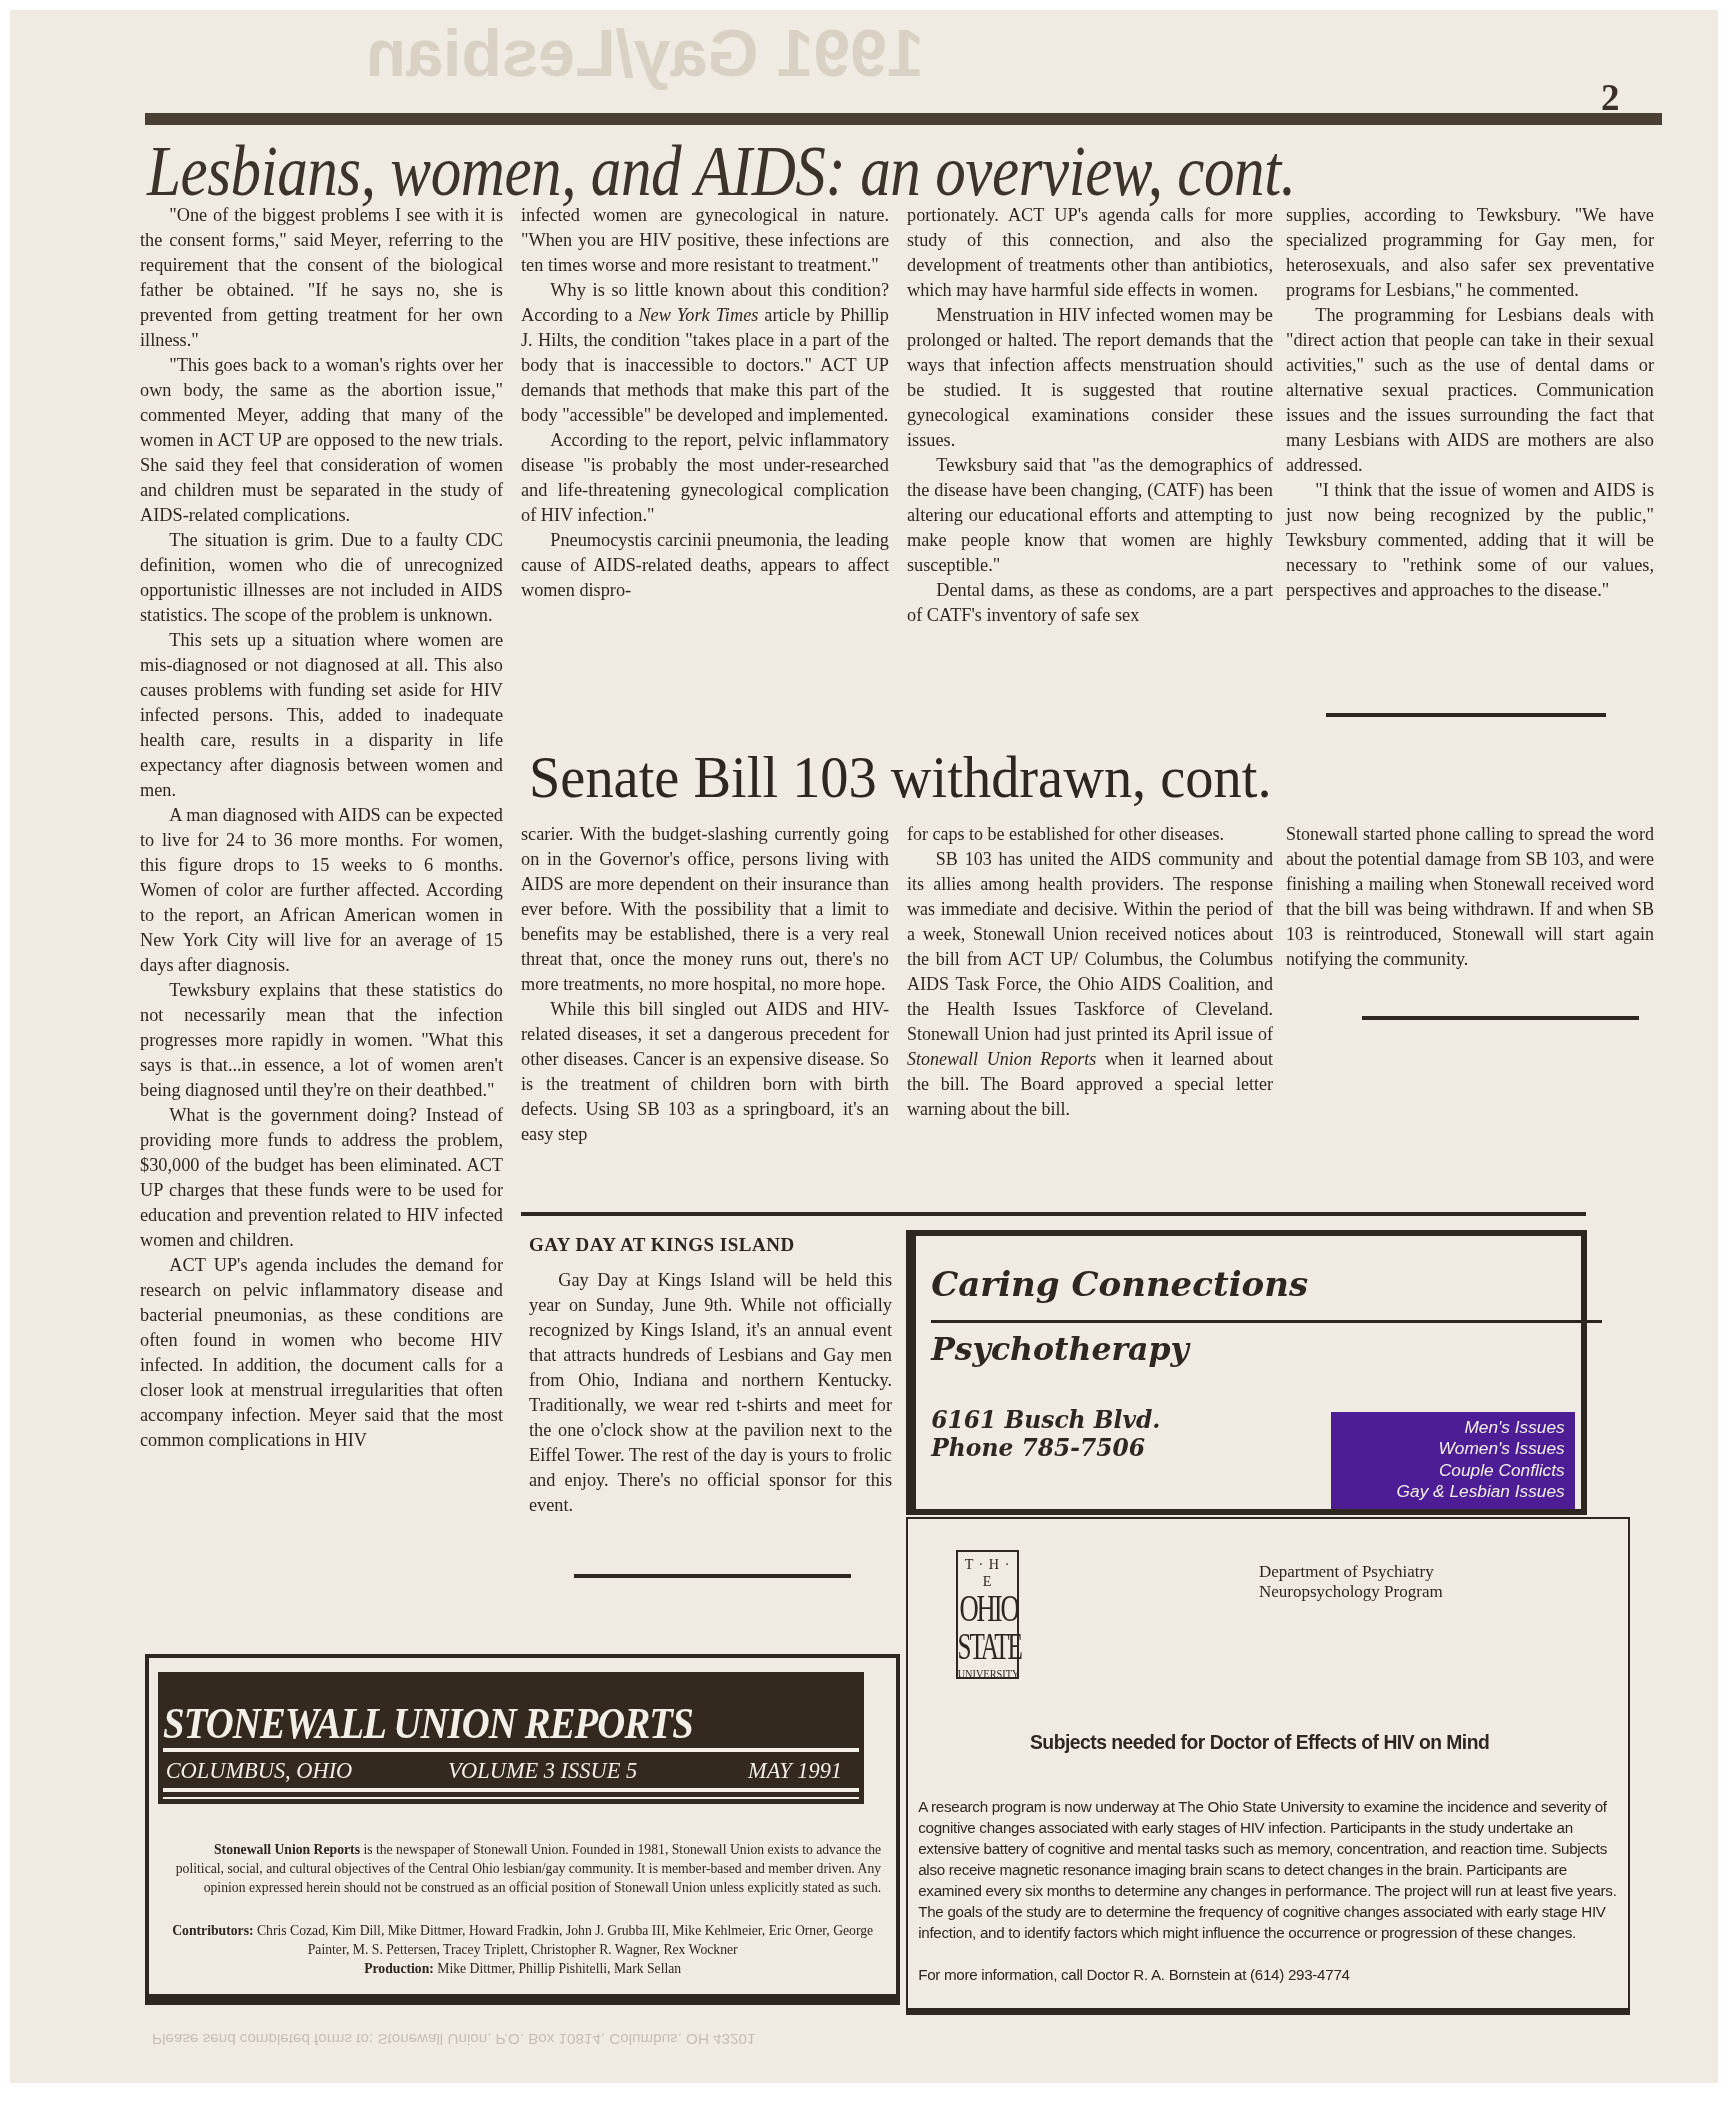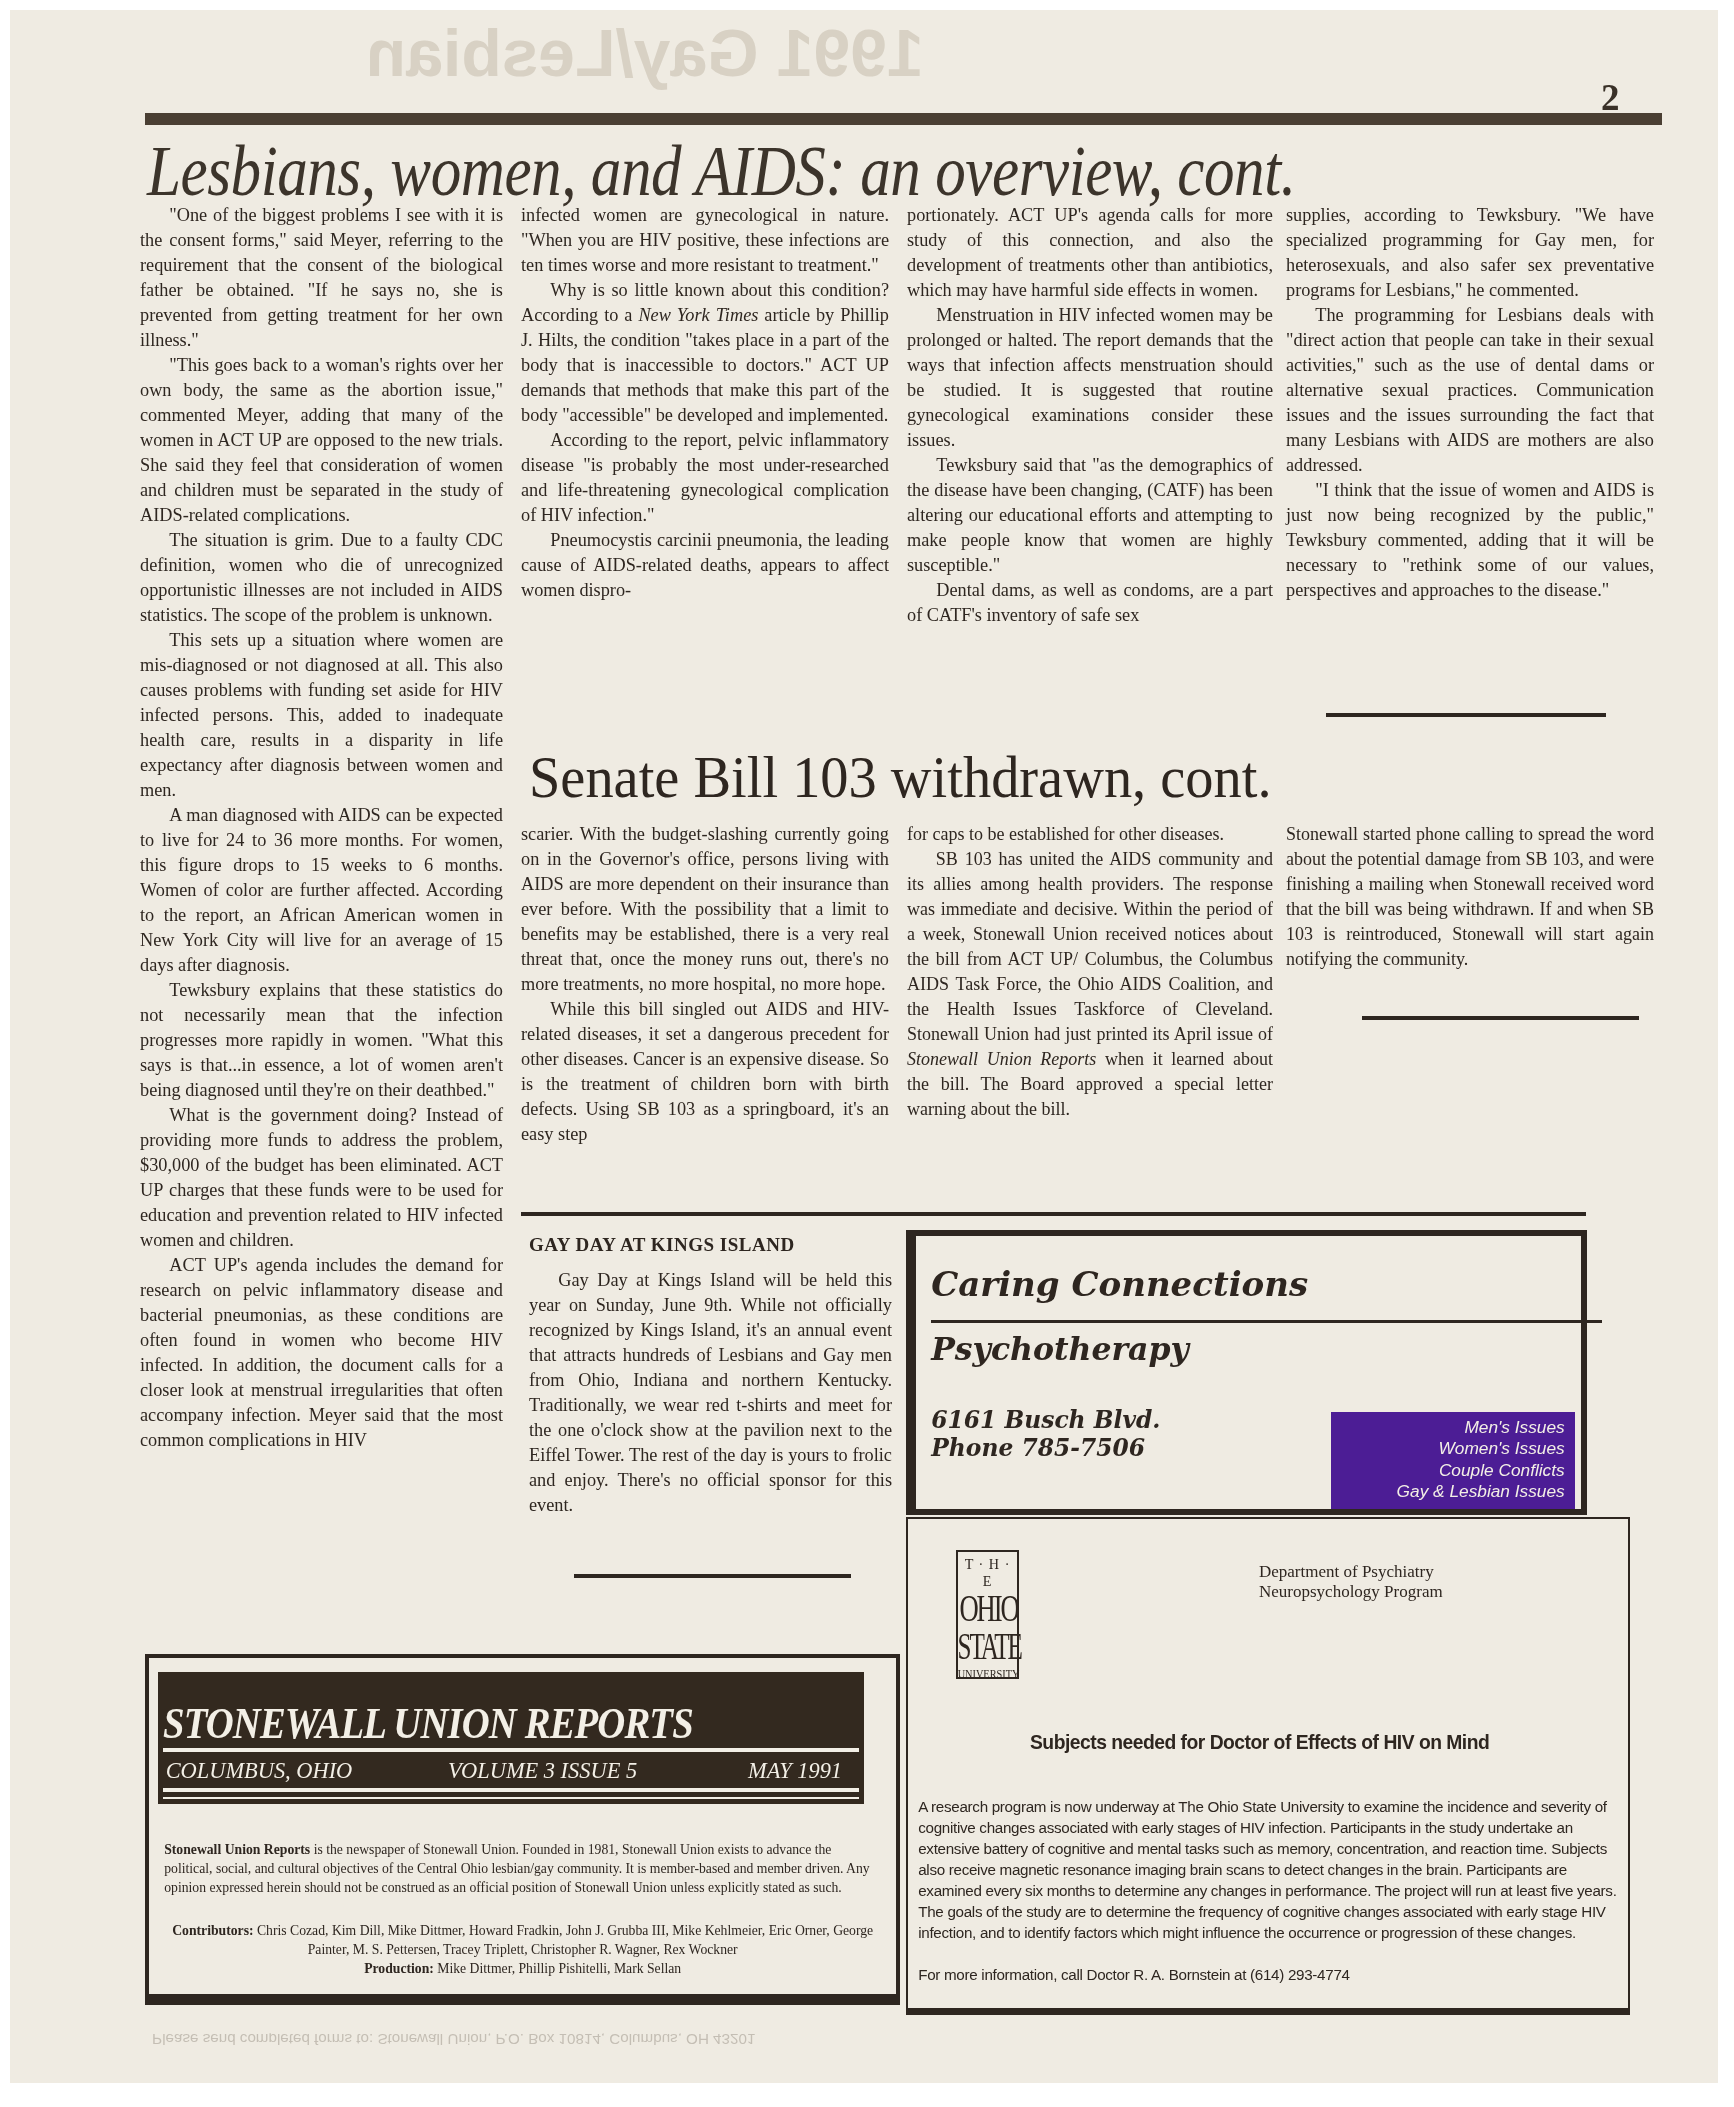--- a/index.html
+++ b/index.html
@@ -64,21 +64,21 @@
   <p class="noind">infected women are gynecological in nature. "When you are HIV positive, these infections are ten times worse and more resistant to treatment."</p>
   <p><span>Why is so little known about this condition? According to a </span><i>New York Times</i><span> article by Phillip J. Hilts, the condition "takes place in a part of the body that is inaccessible to doctors." ACT UP demands that methods that make this part of the body "accessible" be developed and implemented.</span></p>
   <p>According to the report, pelvic inflammatory disease "is probably the most under-researched and life-threatening gynecological complication of HIV infection."</p>
   <p>Pneumocystis carcinii pneumonia, the leading cause of AIDS-related deaths, appears to affect women dispro-</p>
 </div>
 
 <div class="col c3">
   <p class="noind">portionately. ACT UP's agenda calls for more study of this connection, and also the development of treatments other than antibiotics, which may have harmful side effects in women.</p>
   <p>Menstruation in HIV infected women may be prolonged or halted. The report demands that the ways that infection affects menstruation should be studied. It is suggested that routine gynecological examinations consider these issues.</p>
   <p>Tewksbury said that "as the demographics of the disease have been changing, (CATF) has been altering our educational efforts and attempting to make people know that women are highly susceptible."</p>
-  <p>Dental dams, as well as condoms, are a part of CATF's inventory of safe sex</p>
+  <p>Dental dams, as these as condoms, are a part of CATF's inventory of safe sex</p>
 </div>
 
 <div class="col c4">
   <p class="noind">supplies, according to Tewksbury. "We have specialized programming for Gay men, for heterosexuals, and also safer sex preventative programs for Lesbians," he commented.</p>
   <p>The programming for Lesbians deals with "direct action that people can take in their sexual activities," such as the use of dental dams or alternative sexual practices. Communication issues and the issues surrounding the fact that many Lesbians with AIDS are mothers are also addressed.</p>
   <p>"I think that the issue of women and AIDS is just now being recognized by the public," Tewksbury commented, adding that it will be necessary to "rethink some of our values, perspectives and approaches to the disease."</p>
 </div>
 <div class="shortrule" style="left:1326px; top:713px; width:280px;"></div>
 
 <div class="abs headline2">Senate Bill 103 withdrawn, cont.</div>
@@ -139,21 +139,21 @@
 <div class="abs sur-box">
   <div class="sur-banner">
     <div class="abs" style="left:5.1px; top:25.4px; font-size:44px; font-style:italic; font-weight:bold; letter-spacing:-1px; white-space:nowrap; transform:scaleX(0.88); transform-origin:left top;">STONEWALL UNION REPORTS</div>
     <div class="abs" style="left:5.1px; top:76px; width:696px; height:3.6px; background:#f3efe6;"></div>
     <div class="abs" style="left:7.6px; top:86px; font-size:22.4px; font-style:italic;text-align:center;">COLUMBUS, OHIO</div>
     <div class="abs" style="left:290px; top:86px; font-size:22.4px; font-style:italic;">VOLUME 3 ISSUE 5</div>
     <div class="abs" style="left:590px; top:86px; font-size:22.4px; font-style:italic;">MAY 1991</div>
     <div class="abs" style="left:5.1px; top:116px; width:696px; height:3.6px; background:#f3efe6;"></div>
     <div class="abs" style="left:5.1px; top:125px; width:696px; height:2px; background:#f3efe6;"></div>
   </div>
-  <div class="abs" style="left:15.2px; top:182px; width:717px; text-align:left; font-size:13.7px; line-height:19px;">
+  <div class="abs" style="left:15.2px; top:182px; width:717px; text-align:right; font-size:13.7px; line-height:19px;">
     <b>Stonewall Union Reports</b><span> is the newspaper of Stonewall Union. Founded in 1981, Stonewall Union exists to advance the political, social, and cultural objectives of the Central Ohio lesbian/gay community. It is member-based and member driven. Any opinion expressed herein should not be construed as an official position of Stonewall Union unless explicitly stated as such.</span>
   </div>
   <div class="abs" style="left:15.2px; top:263px; width:717px; text-align:center; font-size:13.7px; line-height:19px;">
     <b>Contributors:</b> <span>Chris Cozad, Kim Dill, Mike Dittmer, Howard Fradkin, John J. Grubba III, Mike Kehlmeier, Eric Orner, George Painter, M. S. Pettersen, Tracey Triplett, Christopher R. Wagner, Rex Wockner</span><br>
     <b>Production:</b> <span>Mike Dittmer, Phillip Pishitelli, Mark Sellan</span>
   </div>
 </div>
 
 <div class="abs bleed">Please send completed forms to: Stonewall Union, P.O. Box 10814, Columbus, OH 43201</div>
 

